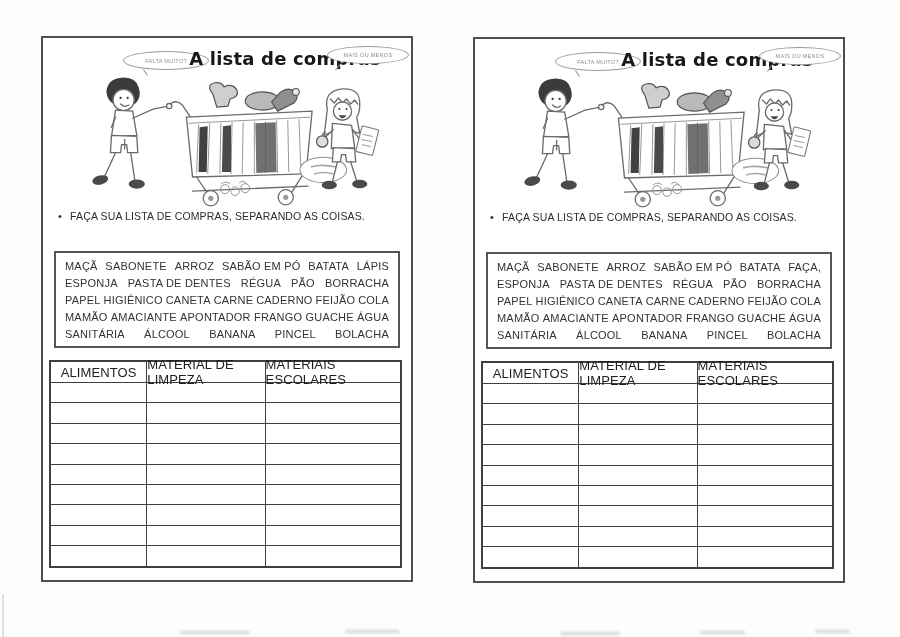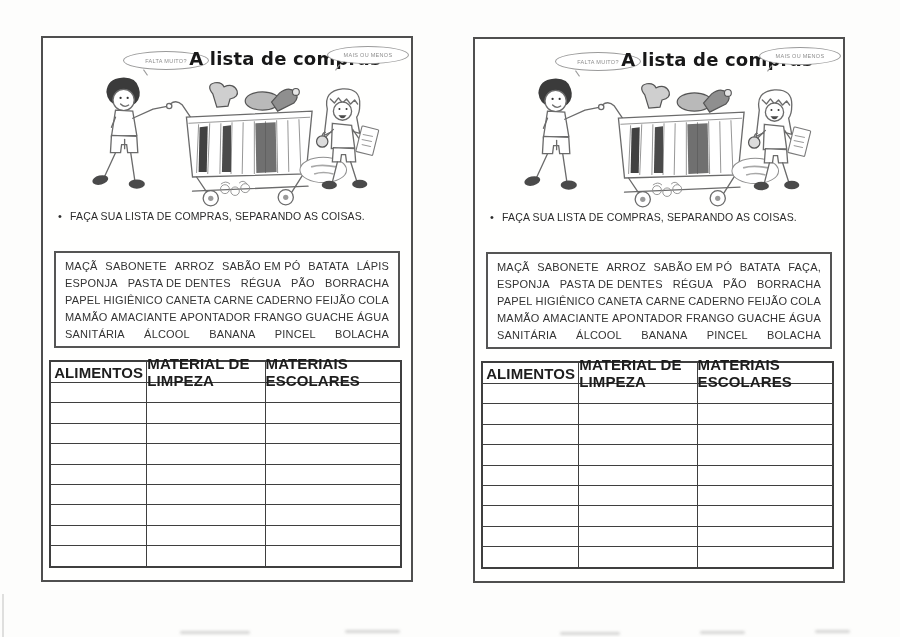--- a/index.html
+++ b/index.html
@@ -51,21 +51,21 @@
   .ctable{
     position:absolute;top:322px;left:6px;right:9px;
     border:2px solid #3f3f3f;background:#fff;
   }
   .trow{display:grid;grid-template-columns:27.6% 33.9% 38.5%;border-bottom:1.6px solid #3f3f3f}
   .trow:last-child{border-bottom:none}
   .tcell{border-right:1.6px solid #3f3f3f;height:19.4px}
   .tcell:last-child{border-right:none}
   .trow.head .tcell{
     height:20px;display:flex;align-items:center;justify-content:center;
-    font-weight:bold;font-size:15px;color:#1d1d1d;letter-spacing:.1px;
+    font-weight:normal;font-size:13px;color:#1d1d1d;letter-spacing:.1px;
   }
 
   .smudge{position:absolute;background:rgba(95,95,95,.26);filter:blur(1.5px);height:3px;border-radius:2px}
   .edge-line{position:absolute;left:2px;top:594px;width:2px;height:43px;background:rgba(120,120,120,.22)}
 
   svg .ln{fill:none;stroke:#6b6b6b;stroke-width:1.3;stroke-linecap:round;stroke-linejoin:round}
   svg .thin{fill:none;stroke:#8d8d8d;stroke-width:0.9}
   svg .fillw{fill:#fff;stroke:#6b6b6b;stroke-width:1.3}
 </style>
 </head>

